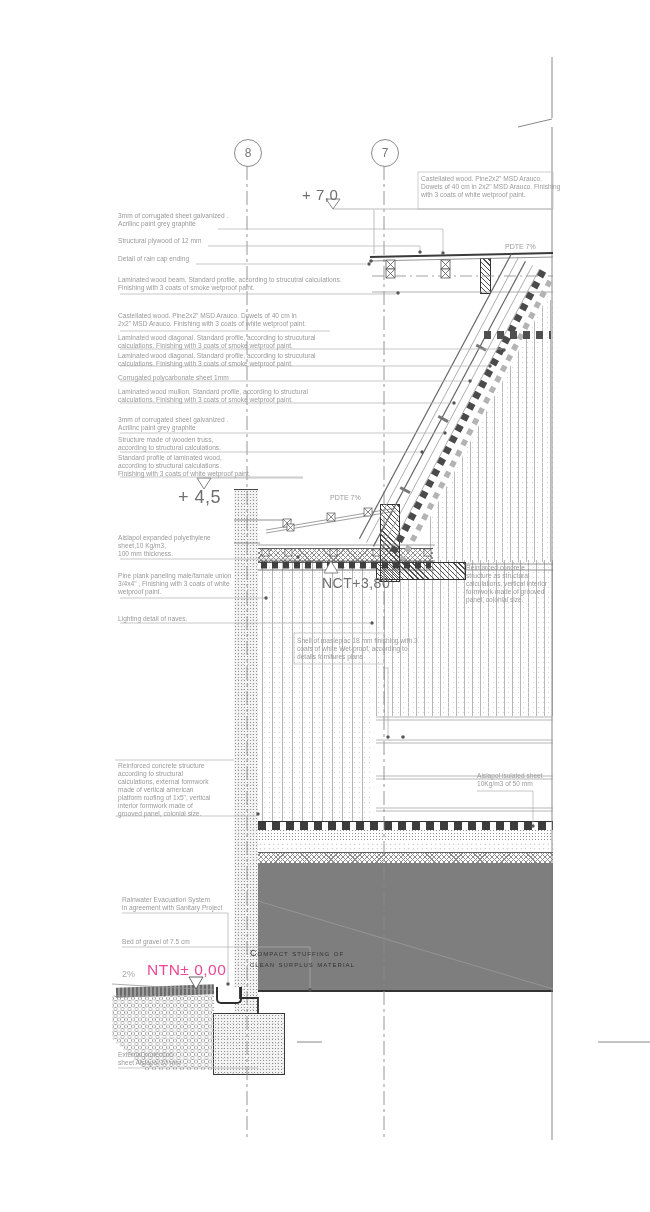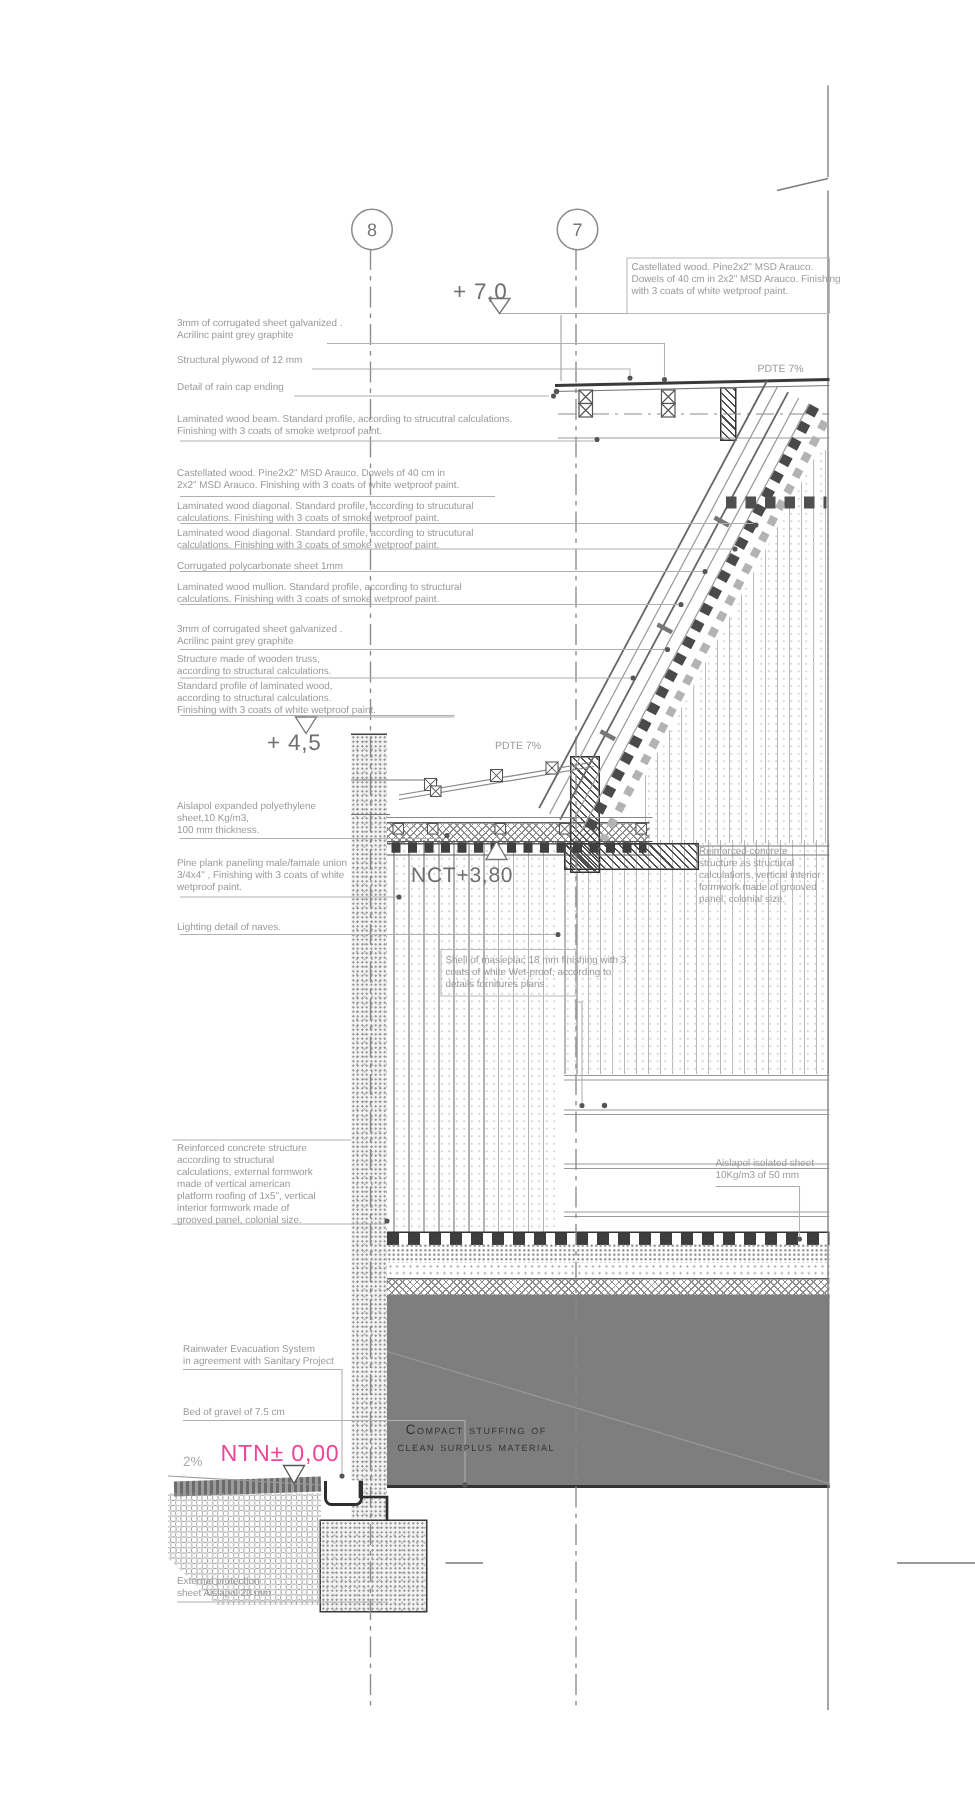--- a/index.html
+++ b/index.html
@@ -32,21 +32,21 @@
     background-size:7px 7px,7px 7px;background-position:0 0,3.5px 3.5px;}
   .darkband{background:repeating-linear-gradient(90deg,#6b6b6b 0 2px,#9b9b9b 2px 4px);}
   
   .note{position:absolute;font-size:6.6px;line-height:8px;color:var(--text_note,#9a9a9a);
         white-space:pre-line;z-index:6;}
   .marker{position:absolute;color:var(--text_marker,#6f6f6f);z-index:6;letter-spacing:0.5px;}
   .bubble{position:absolute;width:26px;height:26px;border:1px solid #8a8a8a;border-radius:50%;
           display:flex;align-items:center;justify-content:center;font-size:12px;color:#777;
           background:#fff;z-index:6;}
   .compact{position:absolute;font-size:9px;line-height:11px;color:#333;letter-spacing:1px;
-           font-variant:small-caps;text-align:center;white-space:pre-line;z-index:6;}
+           font-variant:small-caps;text-align:left;white-space:pre-line;z-index:6;}
   svg.linework{position:absolute;left:0;top:0;z-index:5;}
 </style>
 </head>
 <body>
 
 <div id="stage">
 
   <div class="abs stipple" style="left:234px;top:489px;width:24px;height:524px;border-top:1.5px solid #444;"></div>
   <div class="abs stipple" style="left:213px;top:1013px;width:70px;height:60px;border:1.5px solid #3a3a3a;"></div>
   <div class="abs planks" style="left:262px;top:560px;width:108px;height:262px;"></div>
@@ -220,22 +220,22 @@
   </svg>
 
   <div class="bubble" style="left:234px;top:139px;">
       <span>8</span>
     </div>
   <div class="bubble" style="left:371px;top:139px;">
       <span>7</span>
     </div>
 
   <div class="marker" style="left:302px;top:186px;font-size:15px;">+ 7,0</div>
-  <div class="marker" style="left:178px;top:487px;font-size:15px;text-align:right;">+ 4,5</div>
-  <div class="marker" style="left:274px;top:575px;font-size:14px;">NCT+3,80</div>
+  <div class="marker" style="left:178px;top:487px;font-size:18px;text-align:right;">+ 4,5</div>
+  <div class="marker" style="left:274px;top:575px;font-size:14px;padding-left:48px;">NCT+3,80</div>
   <div class="marker" style="left:147px;top:961px;font-size:15.5px;color:#ec4899;">NTN± 0,00</div>
   <div class="note" style="left:122px;top:970px;font-size:9px;color:#aaa;">2%</div>
   <div class="note" style="left:505px;top:243px;font-size:7px;">PDTE 7%</div>
   <div class="note" style="left:330px;top:494px;font-size:7px;">PDTE 7%</div>
 
   <div class="note" style="left:118px;top:212px;">3mm of corrugated sheet galvanized .
 Acrilinc paint grey graphite</div>
   <div class="note" style="left:118px;top:237px;">Structural plywood  of 12 mm</div>
   <div class="note" style="left:118px;top:255px;">Detail of rain cap ending</div>
   <div class="note" style="left:118px;top:276px;">Laminated wood beam. Standard profile, according to strucutral calculations.

